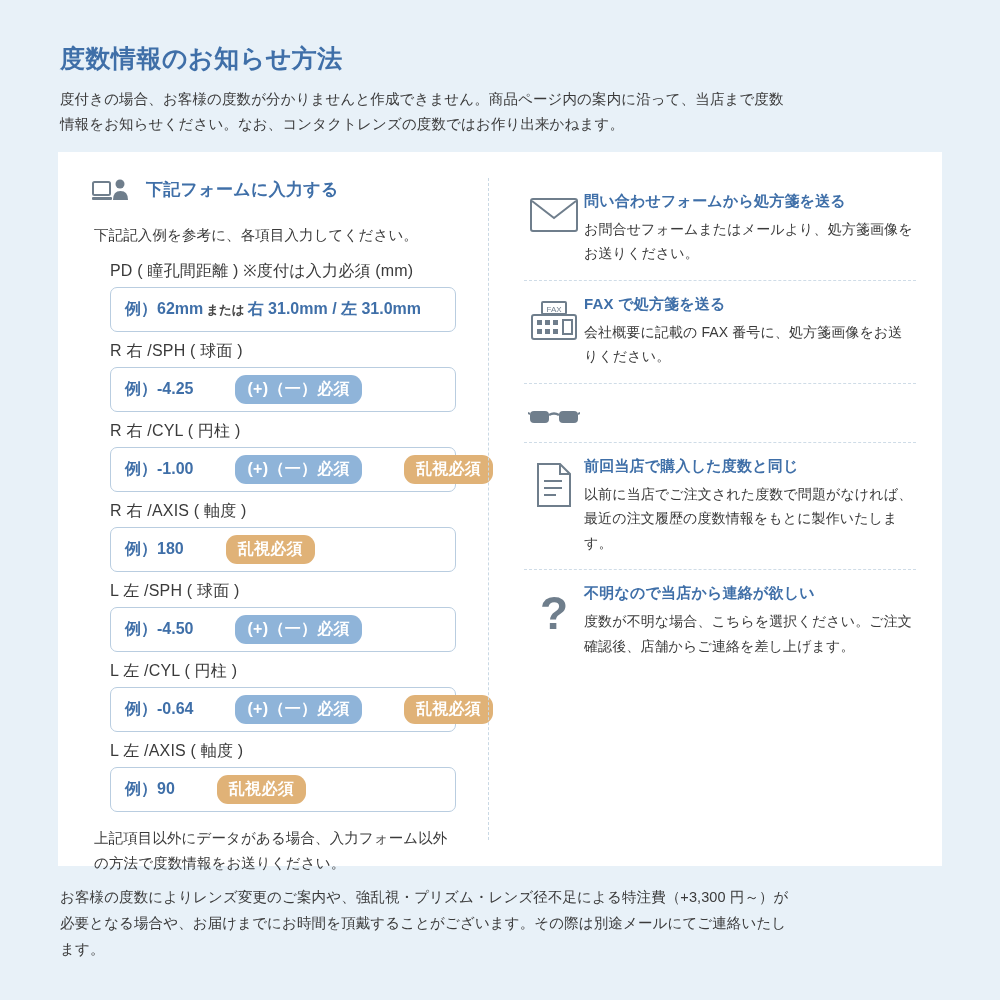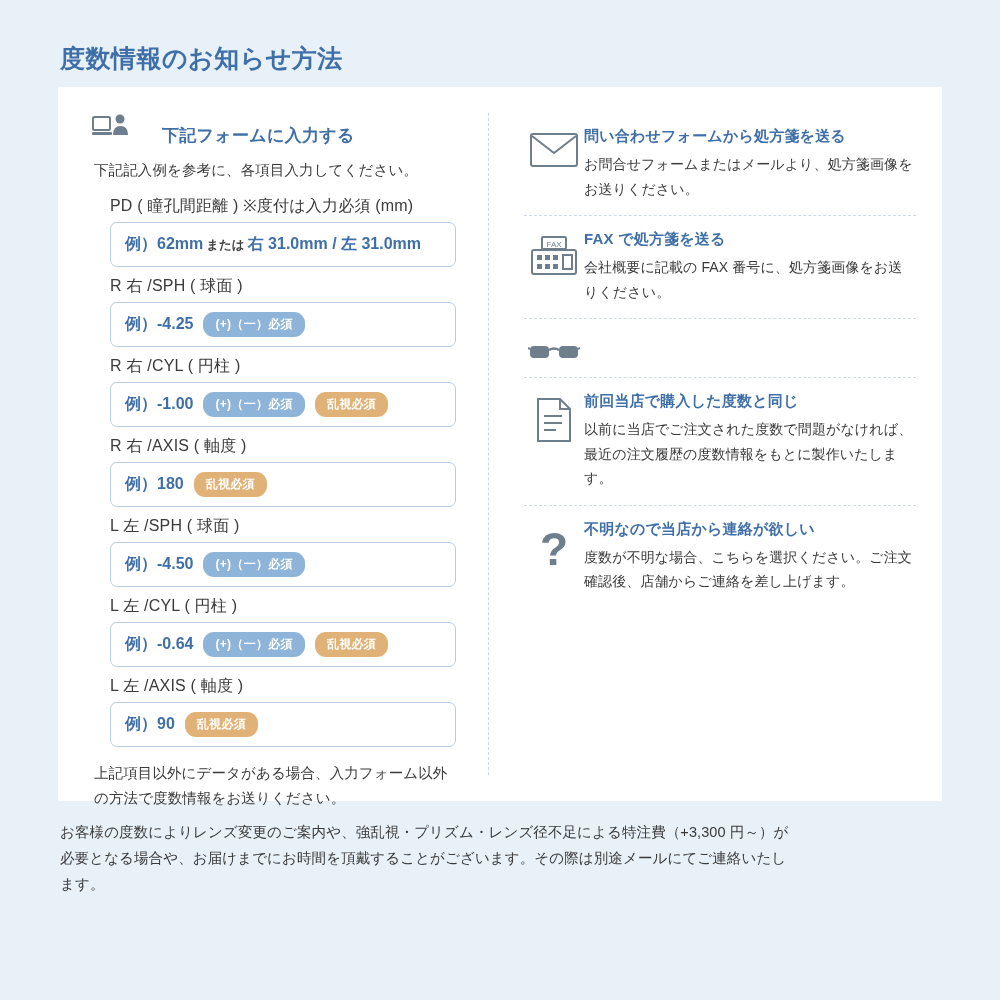--- a/index.html
+++ b/index.html
@@ -55,22 +55,22 @@
   }
   .col-right {
     flex: 1;
     box-sizing: border-box;
     padding: 26px 26px 10px 34px;
   }
 
   
   .left-head {
     display: flex;
-    align-items: flex-end;
-    gap: 30px;
+    align-items: flex-start;
+    gap: 14px;
     margin-bottom: 14px;
     padding-left: 4px;
   }
   .left-head .title {
     font-size: 17px;
     font-weight: bold;
     color: #3f6fa8;
     letter-spacing: 0.3px;
   }
   .left-sub {
@@ -104,26 +104,27 @@
   }
   .eg .small {
     font-size: 12.5px;
     font-weight: bold;
     color: #444;
     padding: 0 3px;
   }
   .pill {
     display: inline-block;
     border-radius: 11px;
-    font-size: 12px;
+    font-size: 16px;
     font-weight: bold;
     color: #ffffff;
     padding: 4px 12px;
     white-space: nowrap;
     letter-spacing: 0.3px;
+    margin-left: 32px;
   }
   .pill.blue { background: #8fb4d9; }
   .pill.orange { background: #e0b277; }
   .left-note {
     font-size: 14.5px;
     color: #3a3a3a;
     line-height: 1.75;
     margin: 14px 10px 0 6px;
     letter-spacing: 0.1px;
   }
@@ -172,20 +173,21 @@
     color: #6f7e8c;
     line-height: 1;
   }
 </style>
 </head>
 <body>
 
 <div class="page">
 
   <h1 class="page-title">度数情報のお知らせ方法</h1>
+  <p class="intro">度付きの場合、お客様の度数が分かりませんと作成できません。商品ページ内の案内に沿って、当店まで度数情報をお知らせください。なお、コンタクトレンズの度数ではお作り出来かねます。</p>
 
   <div class="card">
 
     <div class="col-left">
 
       <div class="left-head">
         <span class="icon">
           <svg width="40" height="30" viewBox="0 0 40 30">
             <rect x="1" y="4" width="17" height="13" rx="1.5" fill="none" stroke="#6f7e8c" stroke-width="2"></rect>
             <rect x="0" y="19" width="20" height="3" rx="1" fill="#6f7e8c"></rect>

